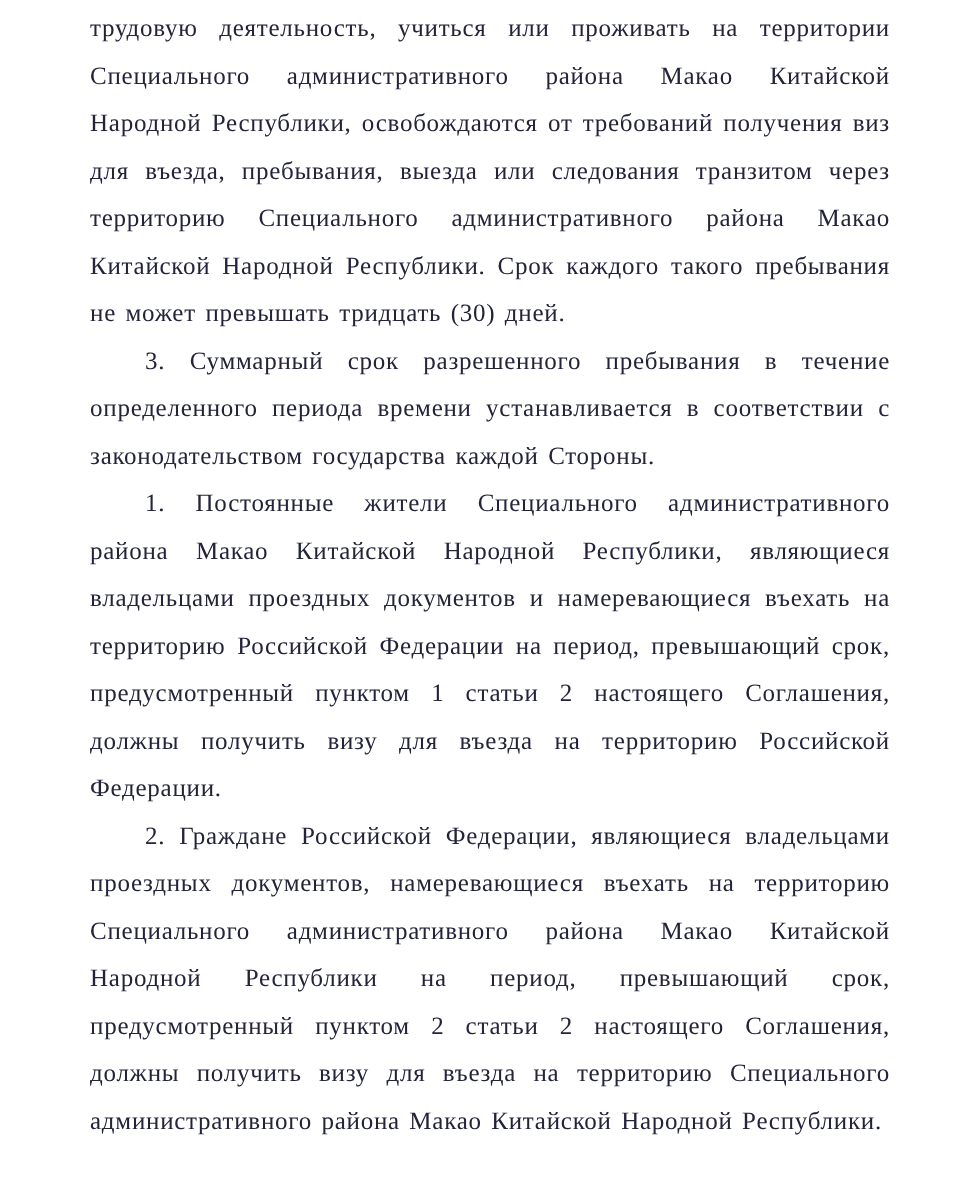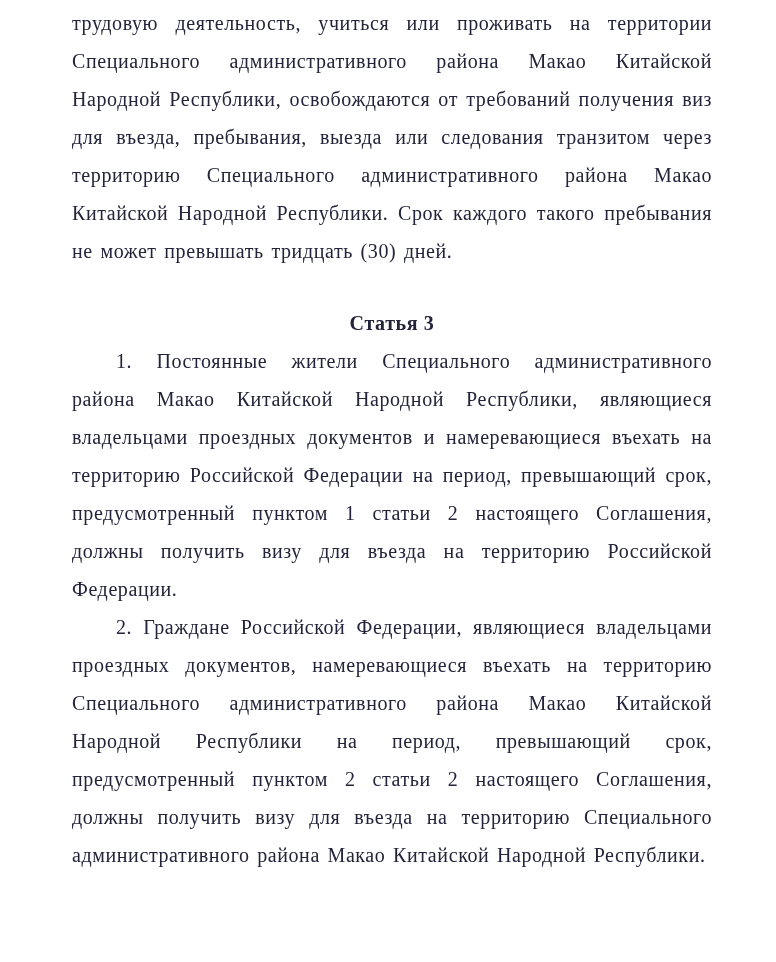--- a/index.html
+++ b/index.html
@@ -41,19 +41,19 @@
     line-height: 38px;
     letter-spacing: 0.6px;
   }
 </style>
 </head>
 <body>
 
 <div class="page">
   <p class="para">трудовую деятельность, учиться или проживать на территории Специального административного района Макао Китайской Народной Республики, освобождаются от требований получения виз для въезда, пребывания, выезда или следования транзитом через территорию Специального административного района Макао Китайской Народной Республики. Срок каждого такого пребывания не может превышать тридцать (30) дней.</p>
 
+  <p class="para indent">3. Суммарный срок разрешенного пребывания в течение определенного периода времени устанавливается в соответствии с законодательством государства каждой Стороны.</p>
 
-  <h2 class="article-heading">Статья 3</h2>
 
   <p class="para indent">1. Постоянные жители Специального административного района Макао Китайской Народной Республики, являющиеся владельцами проездных документов и намеревающиеся въехать на территорию Российской Федерации на период, превышающий срок, предусмотренный пунктом 1 статьи 2 настоящего Соглашения, должны получить визу для въезда на территорию Российской Федерации.</p>
 
   <p class="para indent">2. Граждане Российской Федерации, являющиеся владельцами проездных документов, намеревающиеся въехать на территорию Специального административного района Макао Китайской Народной Республики на период, превышающий срок, предусмотренный пунктом 2 статьи 2 настоящего Соглашения, должны получить визу для въезда на территорию Специального административного района Макао Китайской Народной Республики.</p>
 </div>
 
 </body></html>

